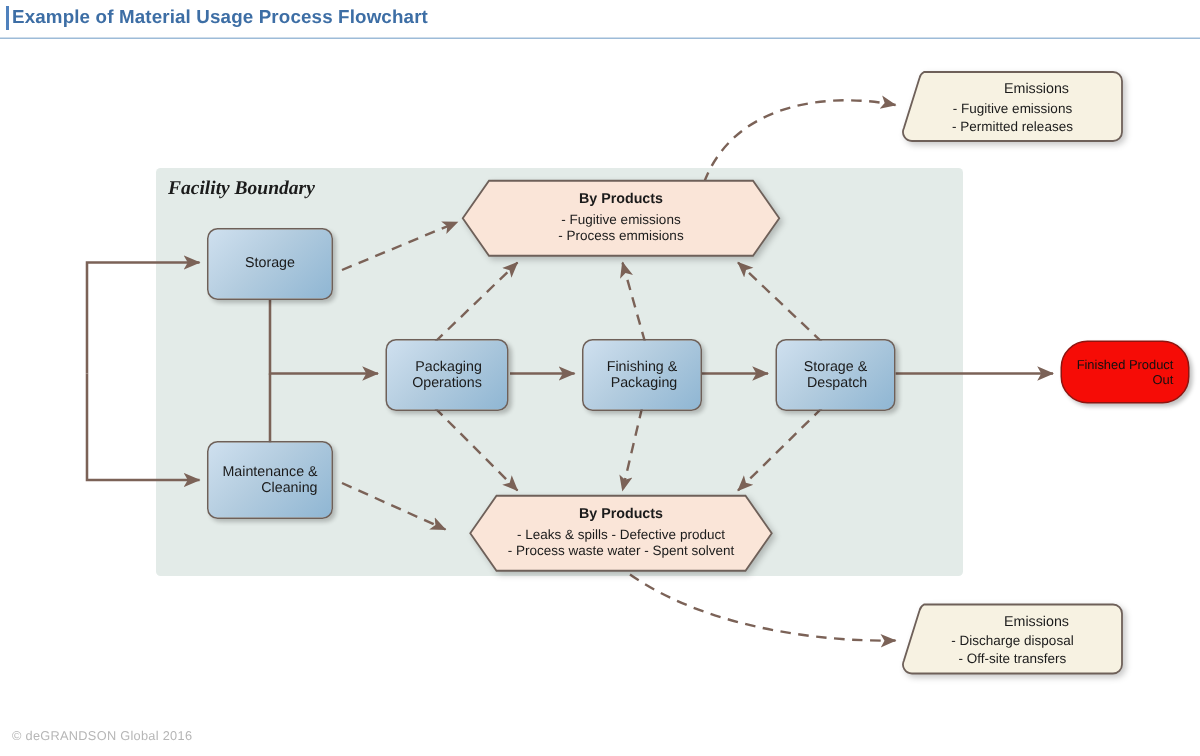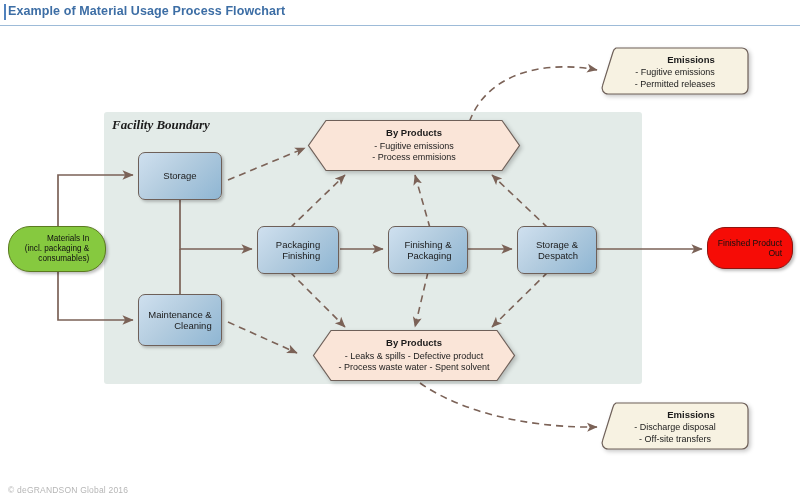--- a/index.html
+++ b/index.html
@@ -99,21 +99,21 @@
   .hex-text .hd{font-weight:700;font-size:9.5px;margin-bottom:1px;}
 
   
   .para-wrap{position:absolute;}
   .para-wrap svg{position:absolute;left:0;top:0;overflow:visible;}
   .para-text{
     position:absolute;left:0;top:0;width:100%;height:100%;
     display:flex;flex-direction:column;align-items:center;justify-content:center;
     font-size:9px;color:#1b1b1b;line-height:1.3;
   }
-  .para-text .hd{font-weight:700;font-size:9.5px;margin-bottom:1px;padding-left:32px;}
+  .para-text .hd{font-weight:400;font-size:9.5px;margin-bottom:1px;padding-left:32px;}
 </style>
 </head>
 <body>
 
 <div class="page">
 
   <div class="header">
     <div class="header-caret"></div>
     <div class="header-title">Example of Material Usage Process Flowchart</div>
     <div class="header-rule"></div>
@@ -162,45 +162,38 @@
       <path d="M428,272 L415,327" marker-end="url(#ah)"></path>
 
       <path d="M548,272 L492,327" marker-end="url(#ah)"></path>
 
       <path d="M466,133 C480,72 545,60 597,70" marker-end="url(#ah)"></path>
 
       <path d="M420,383 C470,418 545,428 597,427" marker-end="url(#ah)"></path>
     </g>
   </svg>
 
-  <div class="node pill-green" style="left:8px;top:226px;width:98px;height:46px;">
-    <div class="txt">
-      <div>Materials In</div>
-      <div>(incl. packaging &amp;</div>
-      <div>consumables)</div>
-    </div>
-  </div>
 
   <div class="node box-blue" style="left:138px;top:152px;width:84px;height:48px;">
     <div class="txt">
       <div>Storage</div>
     </div>
   </div>
 
   <div class="node box-blue" style="left:138px;top:294px;width:84px;height:52px;">
     <div class="txt">
       <div>Maintenance &amp;</div>
       <div>Cleaning</div>
     </div>
   </div>
 
   <div class="node box-blue" style="left:257px;top:226px;width:82px;height:48px;">
     <div class="txt">
       <div>Packaging</div>
-      <div>Finishing</div>
+      <div>Operations</div>
     </div>
   </div>
 
   <div class="node box-blue" style="left:388px;top:226px;width:80px;height:48px;">
     <div class="txt">
       <div>Finishing &amp;</div>
       <div>Packaging</div>
     </div>
   </div>
 

